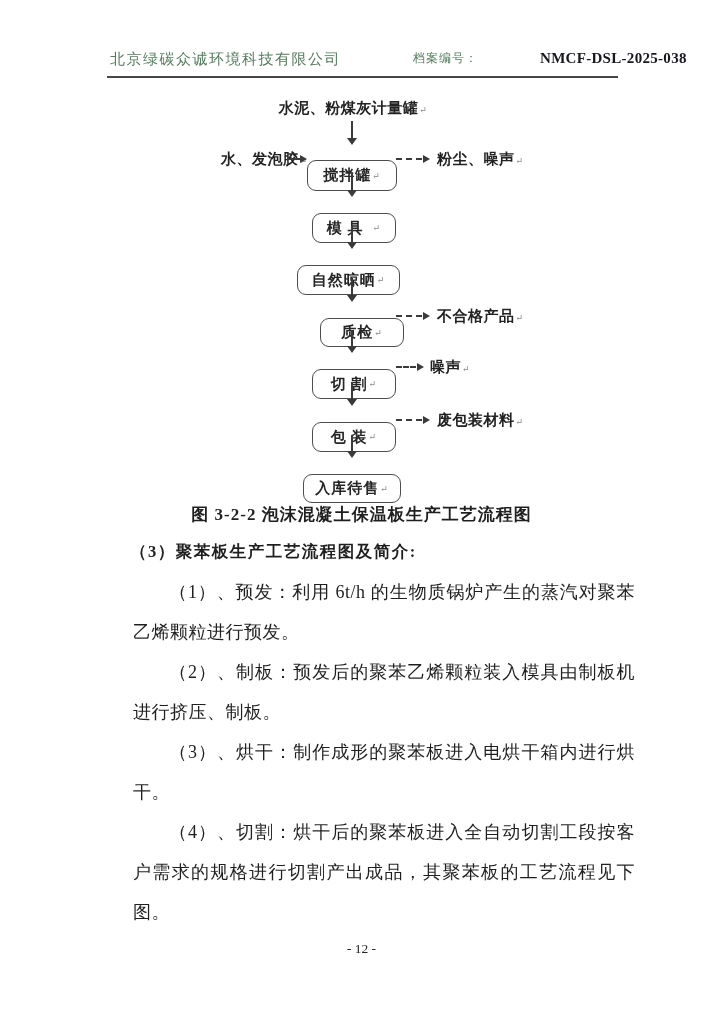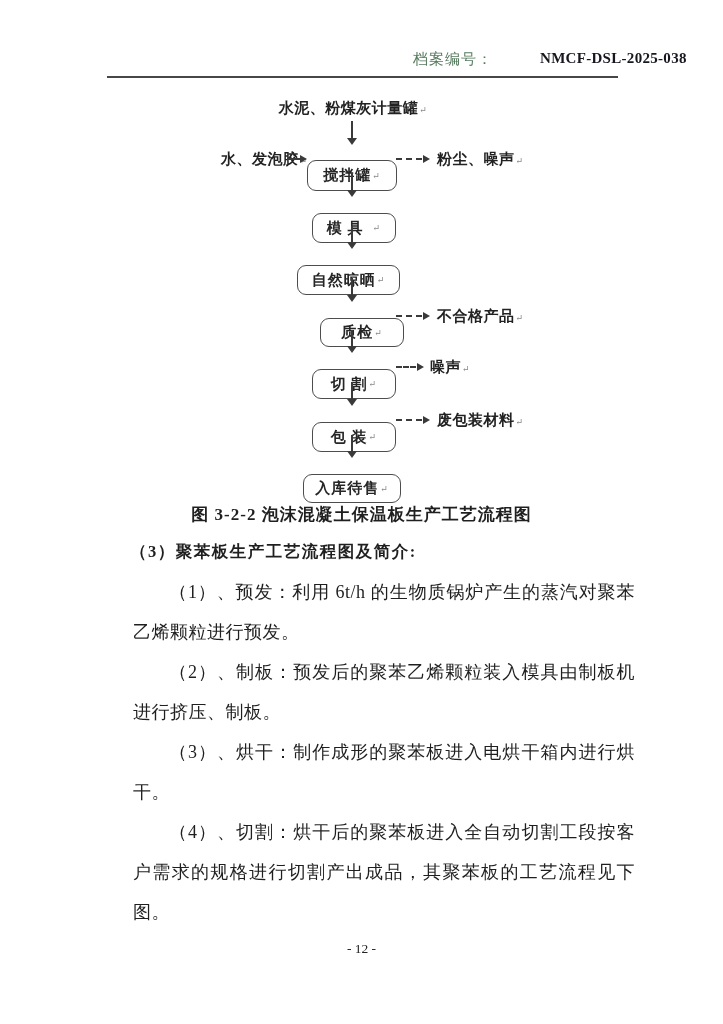--- a/index.html
+++ b/index.html
@@ -13,21 +13,21 @@
     color:#1f1f1f;
   }
   
   .hdr-company{
     position:absolute;left:110px;top:50px;
     font-size:15px;letter-spacing:1.5px;
     color:#567a5e;white-space:nowrap;
   }
   .hdr-label{
     position:absolute;left:413px;top:50px;
-    font-size:15px;letter-spacing:1px;
+    font-size:12px;letter-spacing:1px;
     color:#567a5e;white-space:nowrap;
   }
   .hdr-num{
     position:absolute;left:540px;top:50px;
     font-size:15px;font-weight:700;letter-spacing:.3px;
     color:#17171f;white-space:nowrap;
   }
   .hdr-rule{
     position:absolute;left:107px;top:76px;width:511px;height:2px;
     background:#474747;
@@ -81,20 +81,21 @@
   .footer{
     position:absolute;left:50%;top:941px;transform:translateX(-50%);
     font-size:13.5px;color:#222;white-space:nowrap;
   }
 </style>
 </head>
 <body>
 
 <div class="page">
 
+  <div class="hdr-company">北京绿碳众诚环境科技有限公司</div>
   <div class="hdr-label">档案编号：</div>
   <div class="hdr-num">NMCF-DSL-2025-038</div>
   <div class="hdr-rule"></div>
 
   <div class="flow">
 
     <div class="flabel" style="left:353px;top:99px;transform:translateX(-50%);text-align:right;"><span>水泥、粉煤灰计量罐</span><span class="rm">↵</span></div>
 
     <div class="varrow" style="left:351px;top:121px;height:17px;"></div>
 

